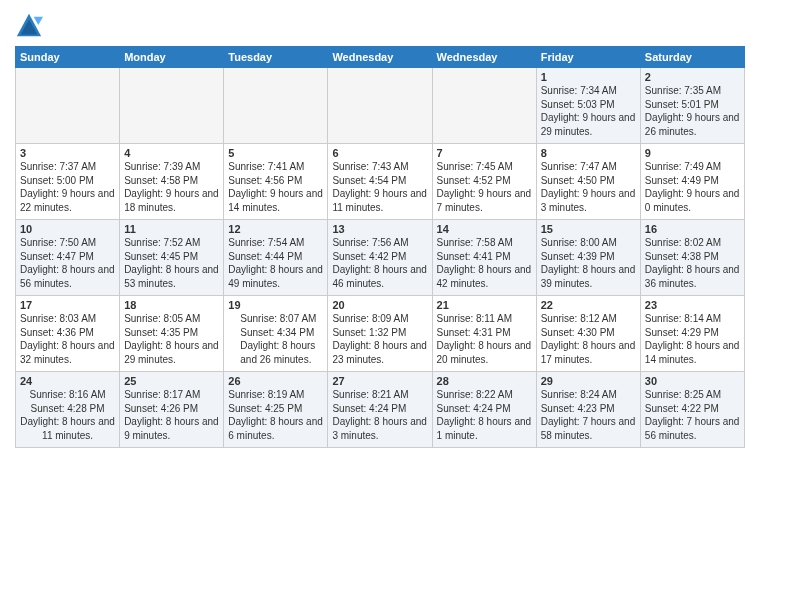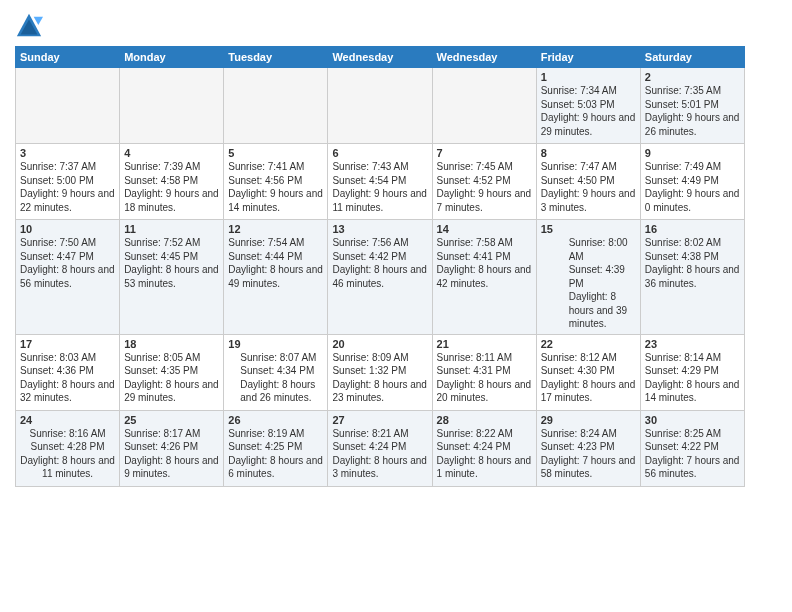--- a/index.html
+++ b/index.html
@@ -217,21 +217,21 @@
 Daylight: 8 hours and 46 minutes.</div>
           </td>
           <td class="alt-row">
             <span class="day-num">14</span>
             <div class="day-info" style="white-space: pre-line;">Sunrise: 7:58 AM
 Sunset: 4:41 PM
 Daylight: 8 hours and 42 minutes.</div>
           </td>
           <td class="alt-row">
             <span class="day-num">15</span>
-            <div class="day-info" style="white-space: pre-line; margin-left: 28px;">Sunrise: 8:00 AM
+            <div class="day-info" style="white-space: pre-line;">Sunrise: 8:00 AM
 Sunset: 4:39 PM
 Daylight: 8 hours and 39 minutes.</div>
           </td>
           <td class="alt-row">
             <span class="day-num">16</span>
             <div class="day-info" style="white-space: pre-line;">Sunrise: 8:02 AM
 Sunset: 4:38 PM
 Daylight: 8 hours and 36 minutes.</div>
           </td>
         </tr>

